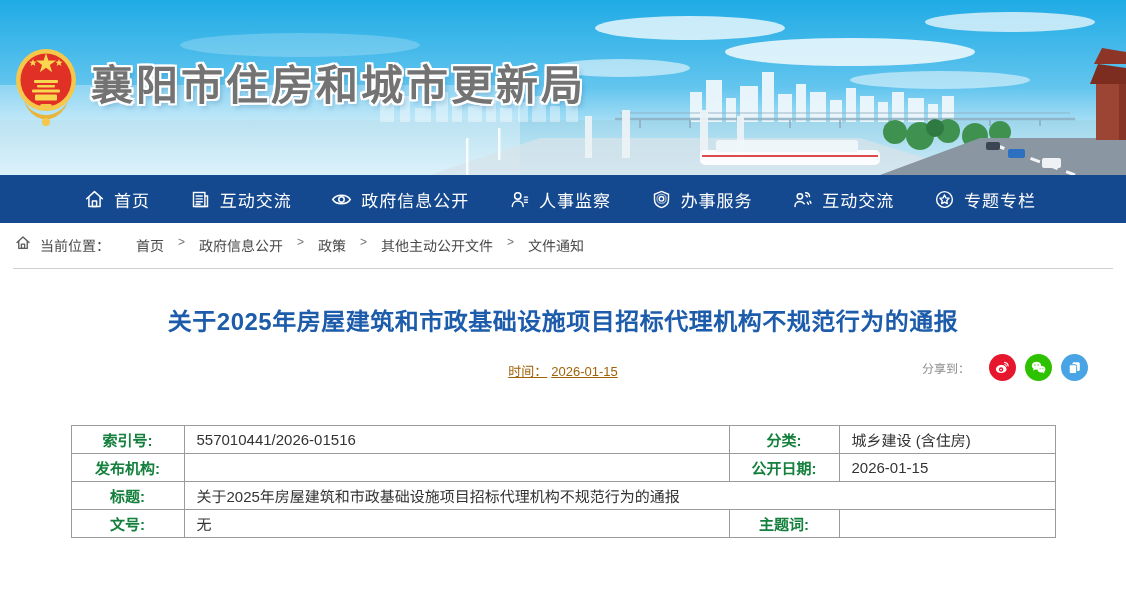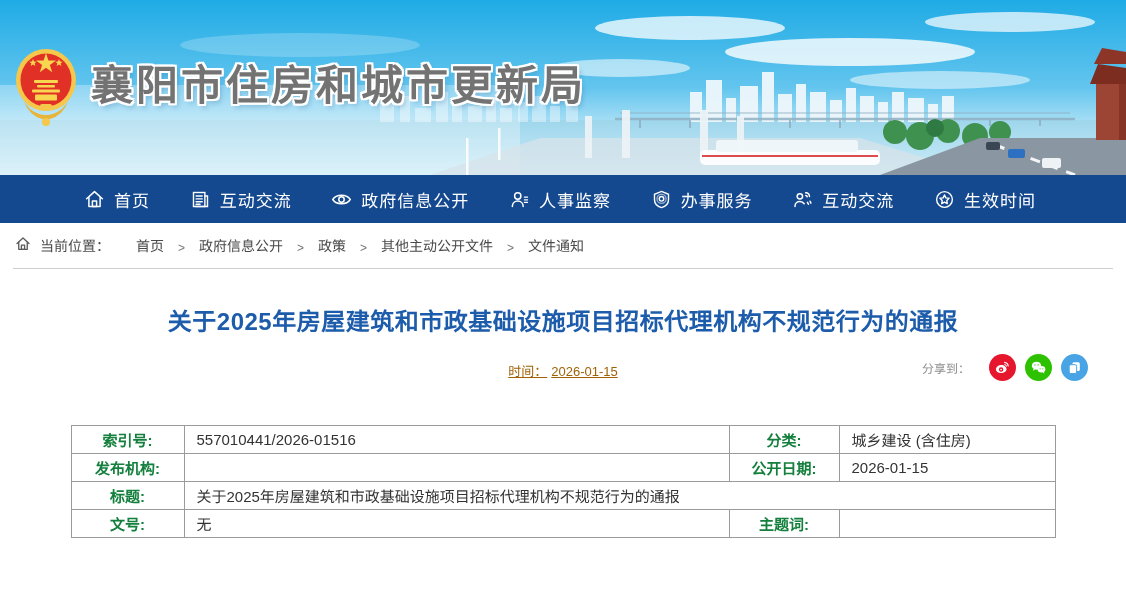--- a/index.html
+++ b/index.html
@@ -21,21 +21,21 @@
 
   
   .navbar { height:48px; background:#15498f; display:flex; align-items:center;
             justify-content:space-between; padding:0 90px 0 84px; }
   .nav-item { display:flex; align-items:center; gap:9px; color:#fff; font-size:17px;
               letter-spacing:1px; cursor:pointer; white-space:nowrap; }
   .nav-item svg { width:21px; height:21px; display:block; }
 
   
   .breadcrumb-wrap { margin:0 13px; border-bottom:1px solid #cfcfcf;
-                     padding:12px 2px 13px; display:flex; align-items:flex-end;
+                     padding:12px 2px 13px; display:flex; align-items:flex-start;
                      font-size:14px; color:#4a4a4a; }
   .breadcrumb-wrap svg { width:16px; height:16px; margin-right:9px; }
   .crumb-label { margin-right:12px; }
   .crumb { margin:0 14px; color:#4a4a4a; cursor:pointer; }
   .crumb-sep { color:#777; font-size:12px; }
 
   
   .article-title { margin:33px 40px 0; text-align:center; font-size:24px;
                    font-weight:bold; color:#1d5cab; letter-spacing:.5px; }
   .meta-row { position:relative; margin-top:16px; height:30px; }
@@ -237,21 +237,21 @@
         </span>
       <span>互动交流</span>
     </a>
     <a class="nav-item">
       <span>
           <svg viewBox="0 0 24 24" fill="none" stroke="#fff" stroke-width="1.6" stroke-linejoin="round">
             <circle cx="12" cy="12" r="9"></circle>
             <path d="m12 6.8 1.6 3.3 3.6.5-2.6 2.5.6 3.6L12 15l-3.2 1.7.6-3.6-2.6-2.5 3.6-.5Z"></path>
           </svg>
         </span>
-      <span>生效时间</span>
+      <span>专题专栏</span>
     </a>
   </nav>
 
   <div class="breadcrumb-wrap">
     <span><svg viewBox="0 0 24 24" fill="none" stroke="#5a5a5a" stroke-width="2" stroke-linecap="round" stroke-linejoin="round">
           <path d="M3 11.2 12 3l9 8.2"></path>
           <path d="M5.6 9.6V20h12.8V9.6"></path>
           <rect x="9.6" y="13.6" width="4.8" height="6.4"></rect>
         </svg></span>
     <span class="crumb-label">当前位置：</span>

